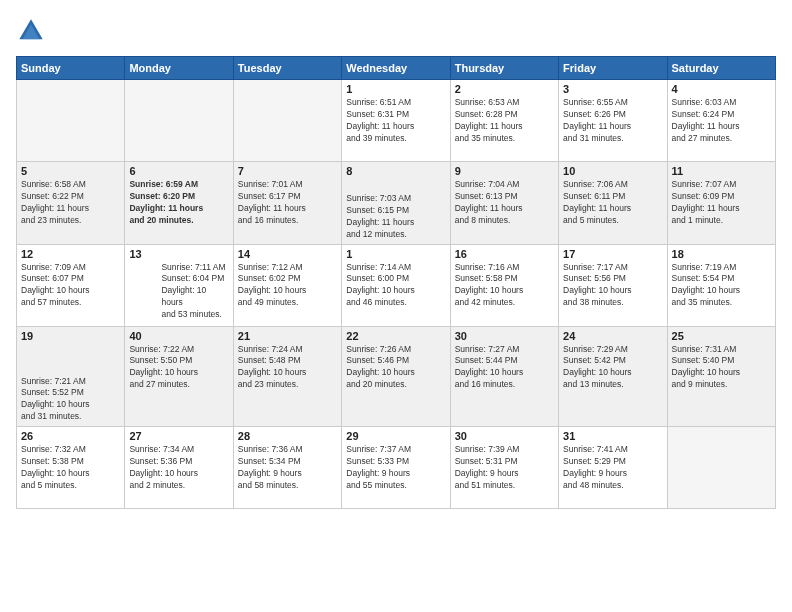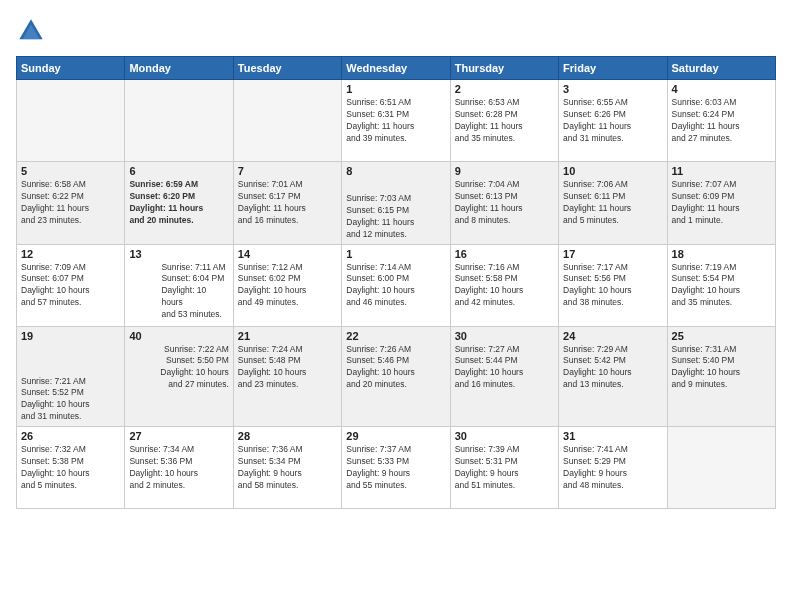--- a/index.html
+++ b/index.html
@@ -270,21 +270,21 @@
         <tr class="row-shaded">
           <td>
             <div class="day-number">19</div>
             <div class="day-info" style="white-space: pre-line; margin-top: 34px;">Sunrise: 7:21 AM
 Sunset: 5:52 PM
 Daylight: 10 hours
 and 31 minutes.</div>
           </td>
           <td>
             <div class="day-number">40</div>
-            <div class="day-info" style="white-space: pre-line; text-align: right;">Sunrise: 7:22 AM
+            <div class="day-info" style="white-space: pre-line;">Sunrise: 7:22 AM
 Sunset: 5:50 PM
 Daylight: 10 hours
 and 27 minutes.</div>
           </td>
           <td>
             <div class="day-number">21</div>
             <div class="day-info" style="white-space: pre-line;">Sunrise: 7:24 AM
 Sunset: 5:48 PM
 Daylight: 10 hours
 and 23 minutes.</div>

